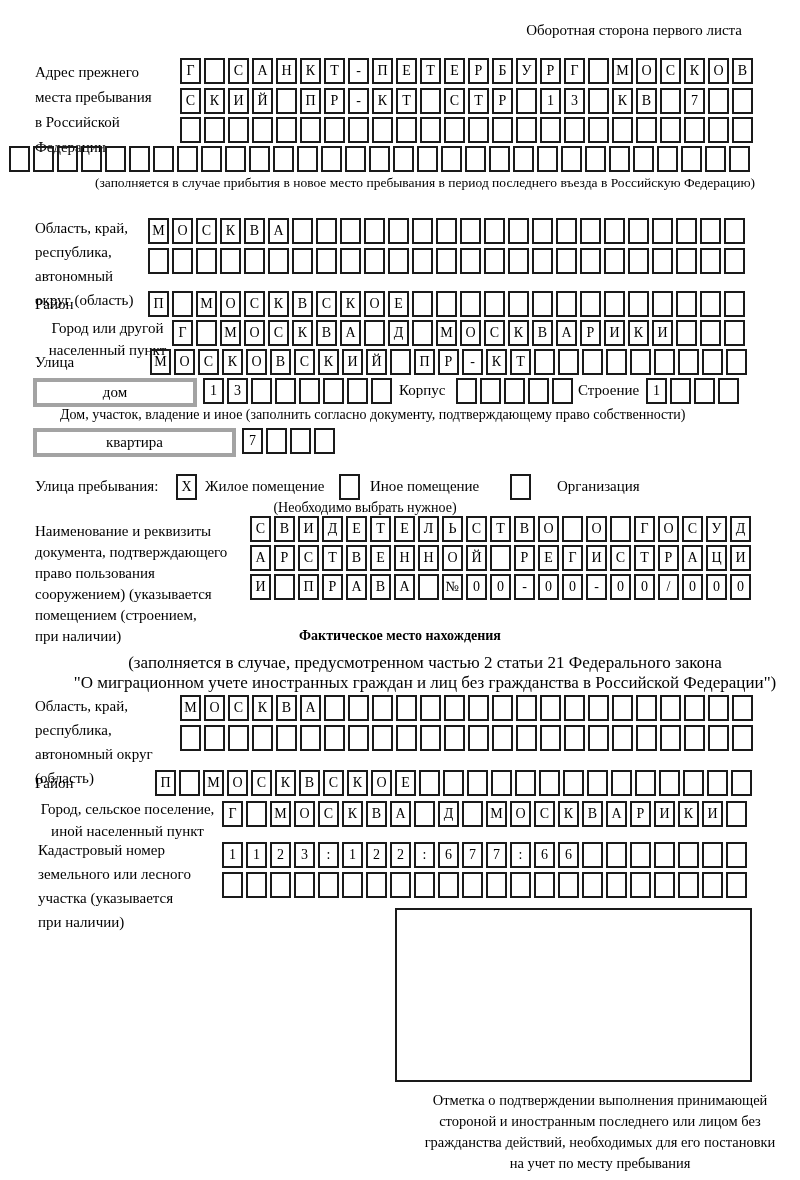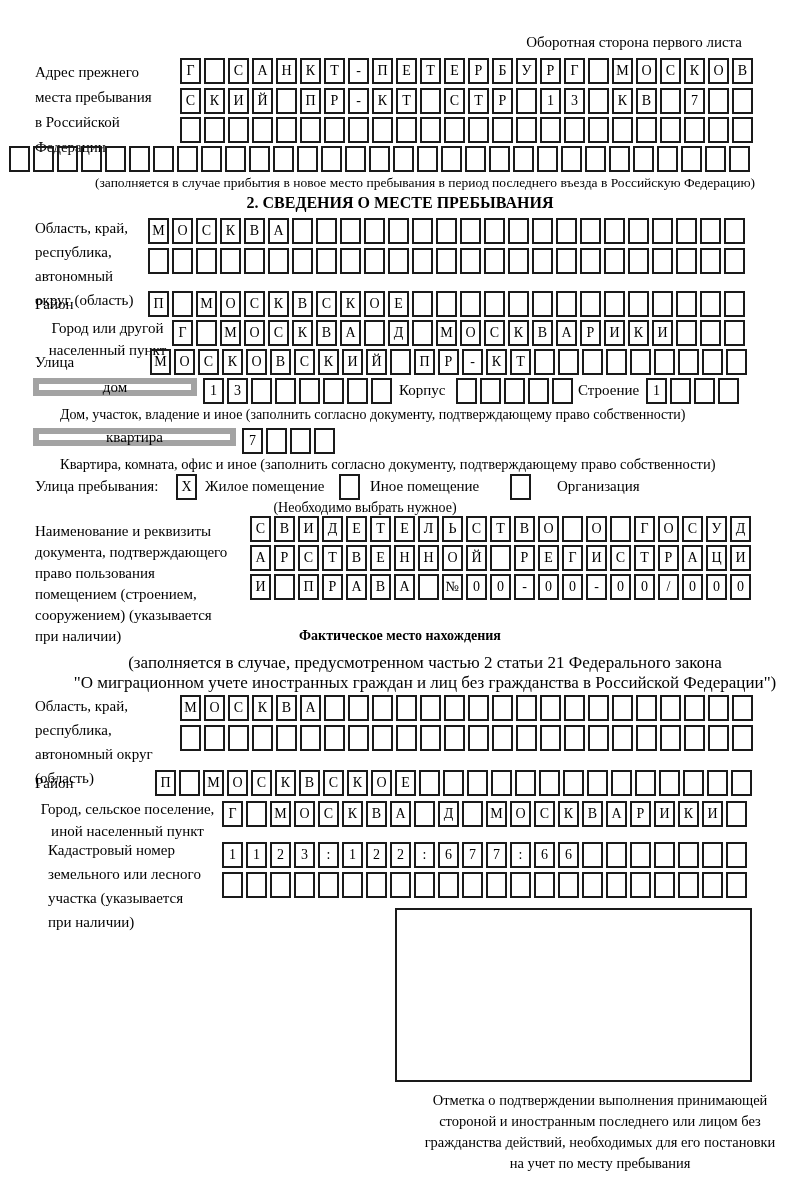--- a/index.html
+++ b/index.html
@@ -1,29 +1,29 @@
 <!DOCTYPE html>
 <html><head>
 <meta charset="utf-8">
 <style>
   html,body{margin:0;padding:0;background:#fff;}
   #page{position:relative;width:800px;height:1180px;background:#fff;
         font-family:"Liberation Serif", serif;color:#000;overflow:hidden;}
-  .hdr{position:absolute;top:22px;left:430px;width:312px;text-align:right;font-size:15px;margin-top:12px;}
+  .hdr{position:absolute;top:22px;left:430px;width:312px;text-align:right;font-size:15px;}
   .label{position:absolute;font-size:15px;}
   .lines div{white-space:nowrap;}
   .lh25 div{line-height:25px;}
   .lh24 div{line-height:24px;}
   .lh22 div{line-height:22px;text-align:center;}
   .lh21 div{line-height:21px;}
   .cellrow{position:absolute;display:flex;column-gap:3px;}
   .cell{box-sizing:border-box;width:21px;height:26px;border:2px solid #1a1a1a;
         display:flex;align-items:center;justify-content:center;
         font-size:14px;font-family:"Liberation Serif", serif;}
-  .widebox{position:absolute;box-sizing:border-box;height:18px;border:6px solid #a3a3a3;
+  .widebox{position:absolute;box-sizing:border-box;height:29px;border:4px solid #a3a3a3;
         display:flex;align-items:center;justify-content:center;font-size:15px;}
   .caption{position:absolute;font-size:13.5px;padding-left:25px;}
   .center{text-align:center;}
   .sect-title{position:absolute;width:800px;text-align:center;font-weight:bold;font-size:16px;}
   .bigbox{position:absolute;box-sizing:border-box;border:2px solid #1a1a1a;background:#fff;}
   .inlinelbl{position:absolute;font-size:15px;white-space:nowrap;}
 </style>
 </head>
 <body>
 
@@ -143,21 +143,20 @@
       <div class="cell"></div>
       <div class="cell"></div>
       <div class="cell"></div>
       <div class="cell"></div>
       <div class="cell"></div>
       <div class="cell"></div>
       <div class="cell"></div>
     </div>
   <div class="caption center" style="left:0;top:175px;width:800px">(заполняется в случае прибытия в новое место пребывания в период последнего въезда в Российскую Федерацию)</div>
 
-  <div class="sect-title" style="top:194px">2. СВЕДЕНИЯ О МЕСТЕ ПРЕБЫВАНИЯ</div>
 
   <div class="label lines lh24" style="left:35px;top:216px;width:145px">
       <div>Область, край,</div>
       <div>республика,</div>
       <div>автономный</div>
       <div>округ (область)</div>
     </div>
   <div class="cellrow" style="left:148px;top:218px">
       <div class="cell">М</div>
       <div class="cell">О</div>
@@ -330,43 +329,42 @@
     </div>
   <div class="caption" style="left:35px;top:407px;font-size:14px">Дом, участок, владение и иное (заполнить согласно документу, подтверждающему право собственности)</div>
 
   <div class="widebox" style="left:33px;top:428px;width:203px">квартира</div>
   <div class="cellrow" style="left:242px;top:428px">
       <div class="cell">7</div>
       <div class="cell"></div>
       <div class="cell"></div>
       <div class="cell"></div>
     </div>
-  <div class="caption" style="left:35px;top:456px;font-size:14.5px">Квартира, комната, офис и иное (заполнить согласно документу, подтверждающему право собственности)</div>
 
   <div class="inlinelbl" style="left:35px;top:478px">Улица пребывания:</div>
   <div class="cellrow" style="left:176px;top:474px">
       <div class="cell">X</div>
     </div>
   <div class="inlinelbl" style="left:205px;top:478px">Жилое помещение</div>
   <div class="cellrow" style="left:339px;top:474px">
       <div class="cell"></div>
     </div>
   <div class="inlinelbl" style="left:370px;top:478px">Иное помещение</div>
   <div class="cellrow" style="left:510px;top:474px">
       <div class="cell"></div>
     </div>
   <div class="inlinelbl" style="left:557px;top:478px">Организация</div>
   <div class="caption center" style="left:180px;top:500px;width:320px;font-size:14px">(Необходимо выбрать нужное)</div>
 
   <div class="label lines lh21" style="left:35px;top:521px;width:210px">
       <div>Наименование и реквизиты</div>
       <div>документа, подтверждающего</div>
       <div>право пользования</div>
+      <div>сооружением) (указывается</div>
       <div>помещением (строением,</div>
-      <div>сооружением) (указывается</div>
       <div>при наличии)</div>
     </div>
   <div class="cellrow" style="left:250px;top:516px">
       <div class="cell">С</div>
       <div class="cell">В</div>
       <div class="cell">И</div>
       <div class="cell">Д</div>
       <div class="cell">Е</div>
       <div class="cell">Т</div>
       <div class="cell">Е</div>
@@ -548,21 +546,21 @@
       <div class="cell">К</div>
       <div class="cell">В</div>
       <div class="cell">А</div>
       <div class="cell">Р</div>
       <div class="cell">И</div>
       <div class="cell">К</div>
       <div class="cell">И</div>
       <div class="cell"></div>
     </div>
 
-  <div class="label lines lh24" style="left:48px;top:838px;width:185px">
+  <div class="label lines lh24" style="left:38px;top:838px;width:185px">
       <div>Кадастровый номер</div>
       <div>земельного или лесного</div>
       <div>участка (указывается</div>
       <div>при наличии)</div>
     </div>
   <div class="cellrow" style="left:222px;top:842px">
       <div class="cell">1</div>
       <div class="cell">1</div>
       <div class="cell">2</div>
       <div class="cell">3</div>

